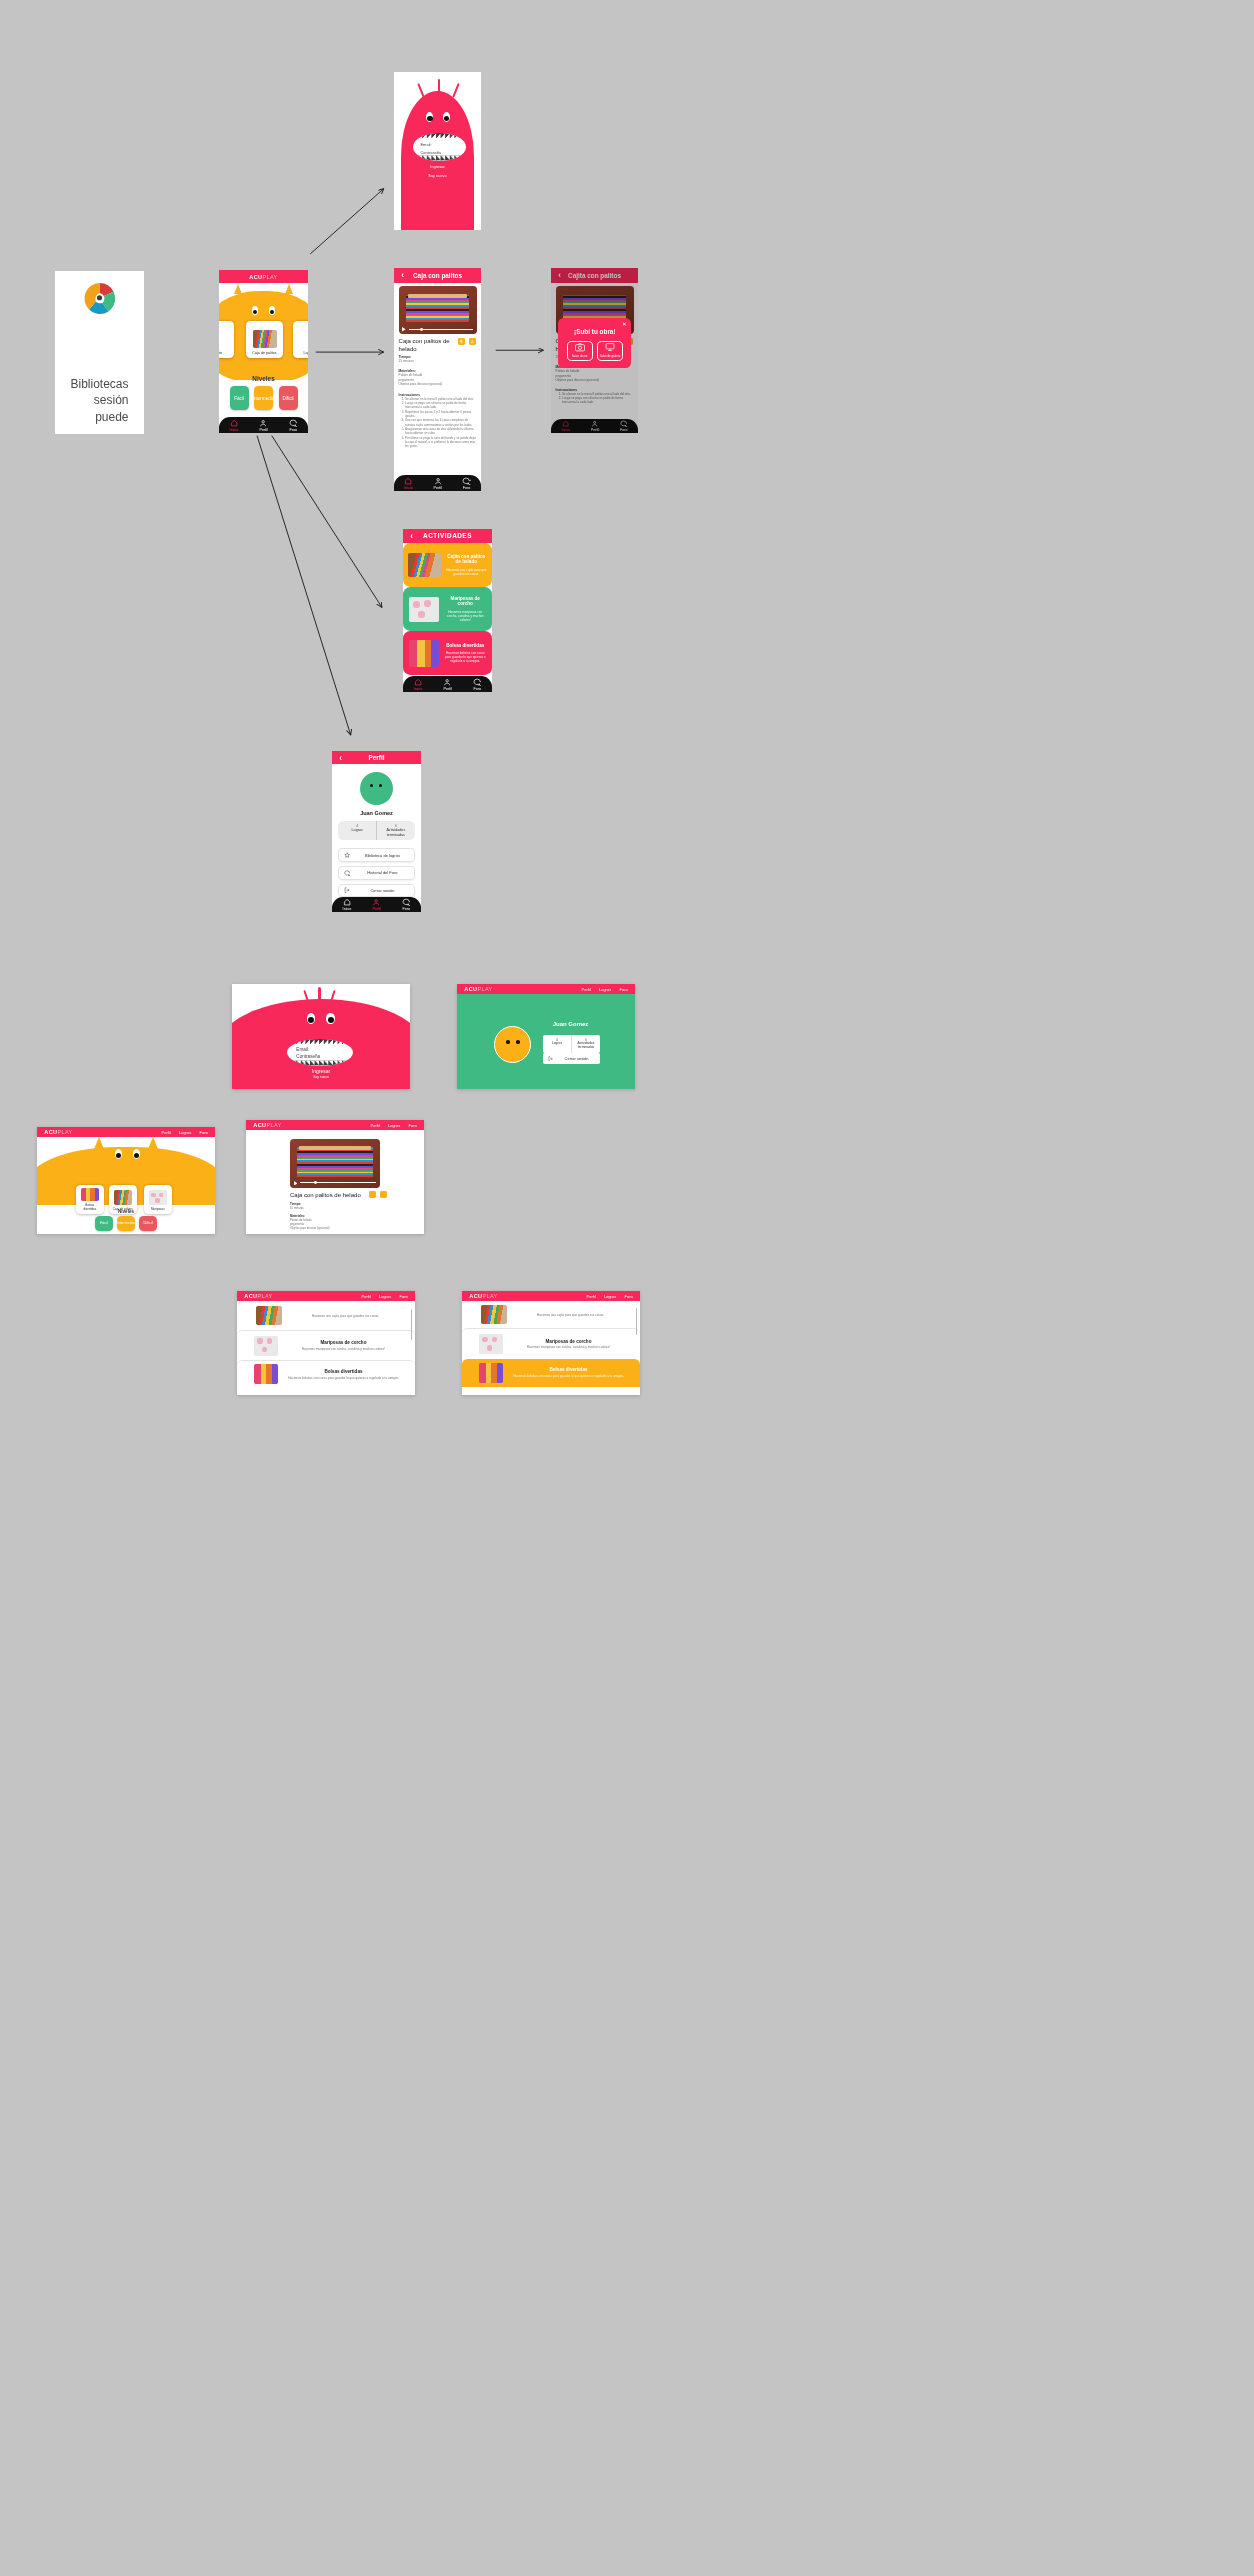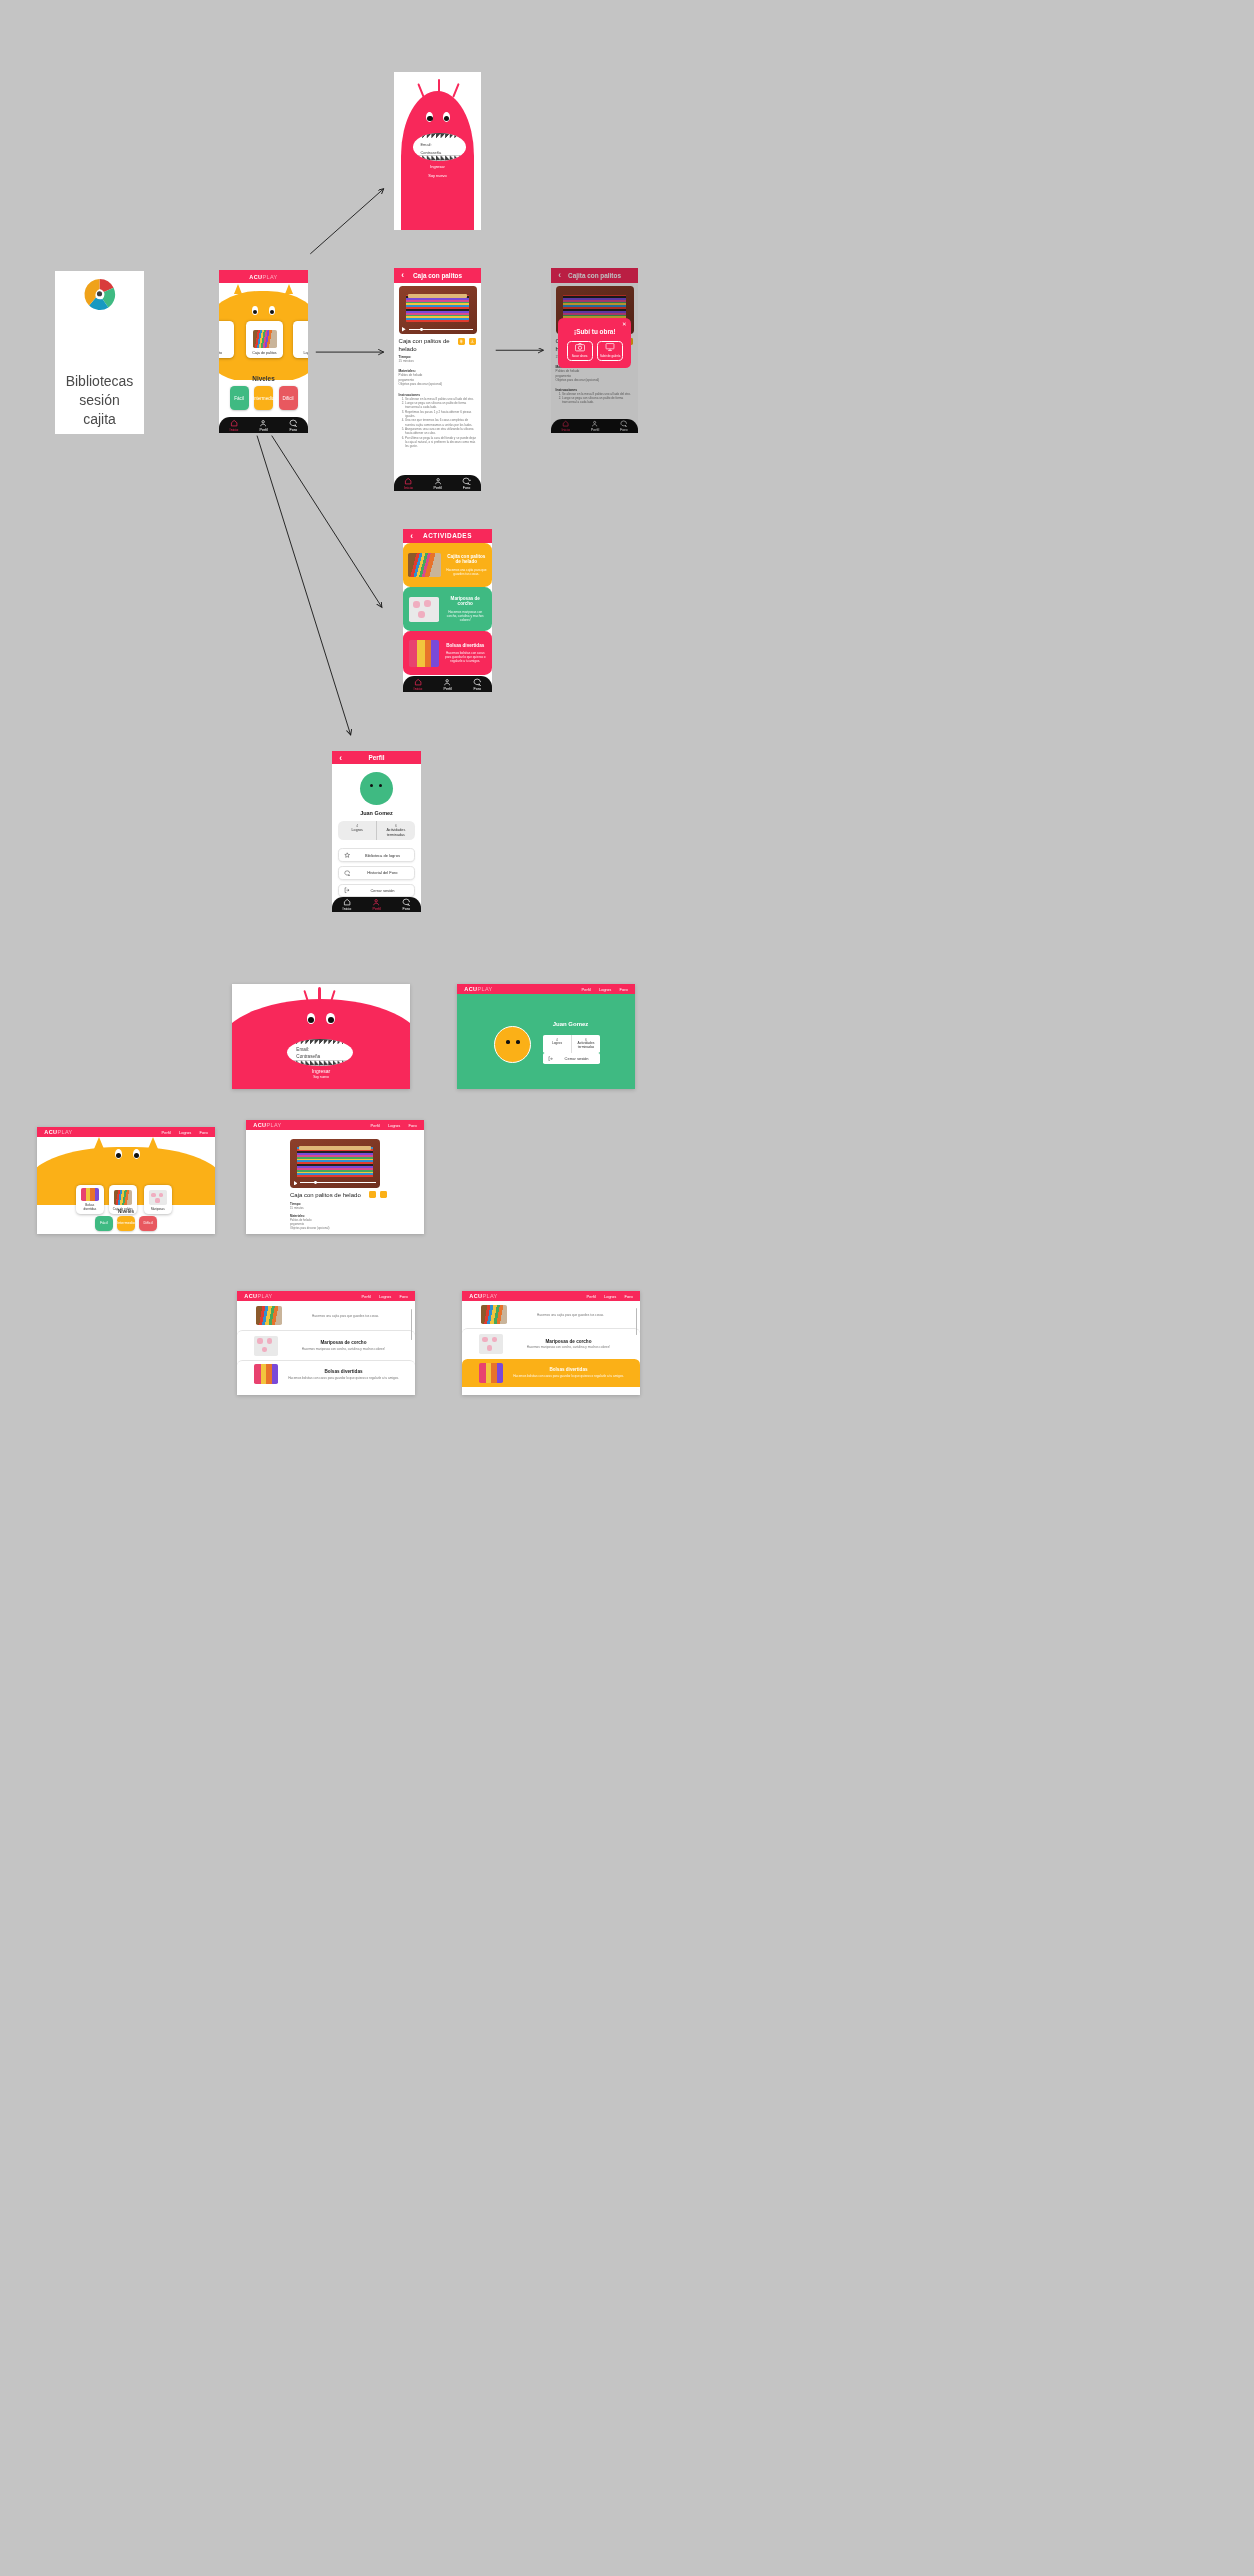--- a/index.html
+++ b/index.html
@@ -27,21 +27,21 @@
   }
   .tabitem { display:flex; flex-direction:column; align-items:center; color:#fff; gap:0.9px; }
   .tabitem.active { color:#f8285a; }
   .tabitem svg { display:block; }
   .tablabel { font-size:3.7px; }
 
   
   #splash { left:55px; top:271px; width:89px; height:163px;
     display:flex; flex-direction:column; align-items:center; justify-content:center; gap:11px; }
   #splash .logo { width:37px; height:37px; position:relative; }
-  #splash .ltxt { font-size:14px; color:#4a4a4a; text-align:center; line-height:1.35;margin-top:48px; }
+  #splash .ltxt { font-size:12px; color:#4a4a4a; text-align:right; line-height:1.35;margin-top:48px; }
 
   
   #login { left:394px; top:72px; width:87px; height:158px; }
   .monster-red { position:absolute; inset:0; overflow:hidden; }
   .mbody { position:absolute; left:8%; right:8%; top:12%; bottom:-10%;
            background:#f8285a; border-radius:50% 50% 18% 18% / 42% 42% 10% 10%; }
   .horn { position:absolute; width:2.3px; background:#f8285a; border-radius:1.8px; }
   .eyeW { position:absolute; background:#fff; border-radius:50%; }
   .eyeB { position:absolute; background:#111; border-radius:50%; }
   .mouth { position:absolute; background:#fff; border-radius:50%; overflow:hidden; }
@@ -154,21 +154,21 @@
       <path d="M50 8 A42 42 0 0 1 88 32 L62 43 A18 18 0 0 0 50 35 Z" fill="#d93b3b"></path>
       <path d="M88 32 A42 42 0 0 1 74 85 L58 62 A18 18 0 0 0 62 43 Z" fill="#3fba82"></path>
       <path d="M74 85 A42 42 0 0 1 22 80 L40 58 A18 18 0 0 0 58 62 Z" fill="#1799c1"></path>
       <path d="M22 80 A42 42 0 0 1 50 8 L50 35 A18 18 0 0 0 40 58 Z" fill="#efa21a"></path>
       <circle cx="50" cy="48" r="7" fill="#3d3d3d"></circle>
     </svg>
   </div>
   <div class="ltxt">
     <div>Bibliotecas</div>
     <div>sesión</div>
-    <div>cajita</div>
+    <div>puede</div>
   </div>
 </div>
 
 <div class="screen" id="login">
   <div class="monster-red">
     <div class="horn" style="left:30%;top:11px;height:14.7px;transform:rotate(-22deg);"></div>
     <div class="horn" style="left:50%;top:7.3px;height:16.5px;"></div>
     <div class="horn" style="left:70%;top:11px;height:14.7px;transform:rotate(22deg);"></div>
     <div class="mbody"></div>
     <div class="eyeW" style="left:37%;top:40px;width:7.3px;height:10px;">

